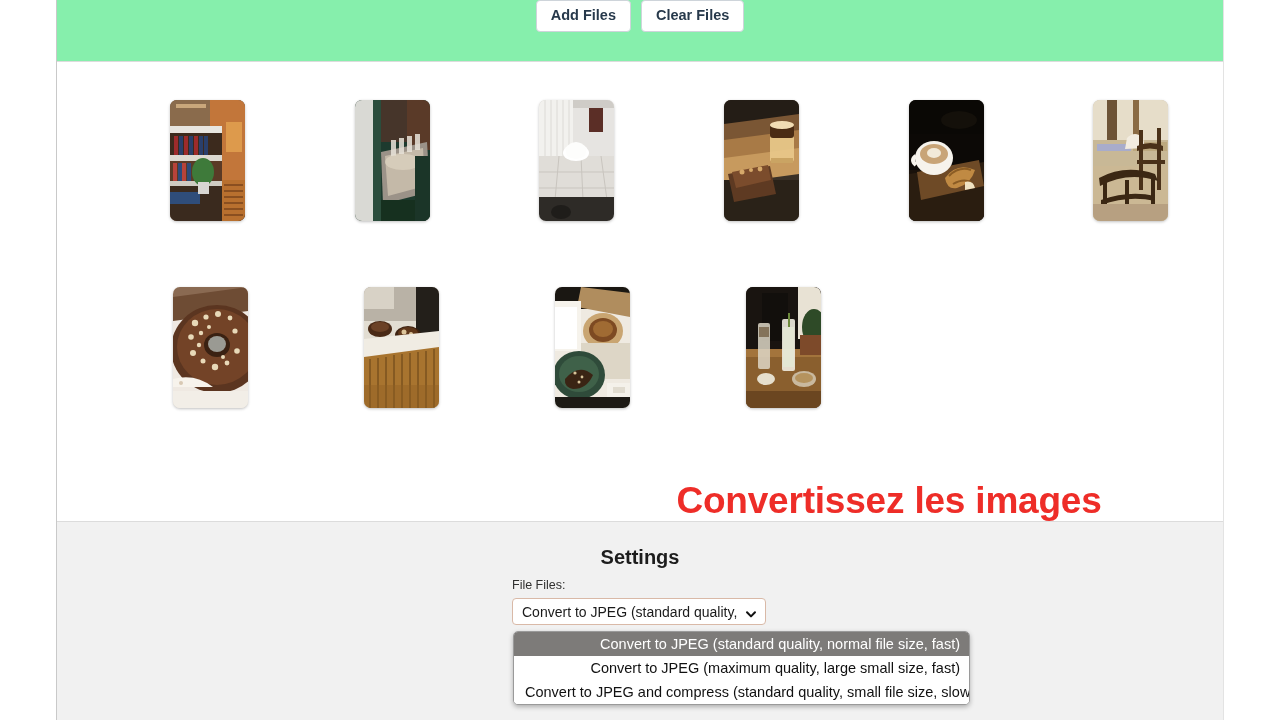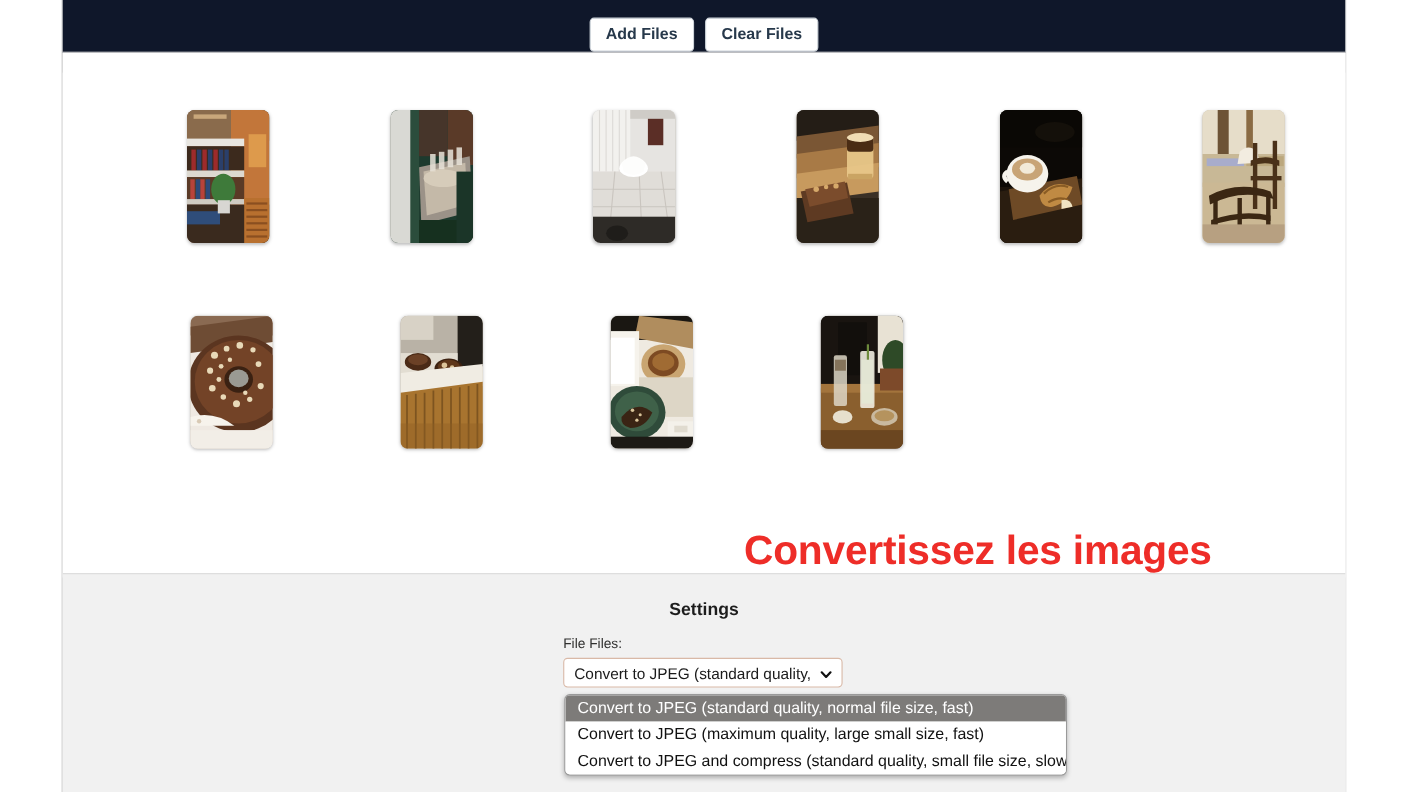--- a/index.html
+++ b/index.html
@@ -31,26 +31,26 @@
     border-right: 1px solid #e3e3e3;
     box-sizing: border-box;
   }
 
   
   .toolbar {
     position: absolute;
     left: 0;
     top: 0;
     width: 100%;
-    height: 48px;
-    background: #0f172a;
+    height: 62px;
+    background: #86efac;
     border-bottom: 1px solid #dcdcdc;
     box-sizing: border-box;
     display: flex;
-    align-items: flex-end;
+    align-items: flex-start;
     justify-content: center;
     gap: 10px;
   }
 
   .tb-button {
     background: #ffffff;
     border: 1px solid #ced4da;
     border-radius: 4px;
     color: #27394b;
     font-size: 14.5px;
@@ -131,21 +131,21 @@
     border-top: 1px solid #dcdcdc;
     box-sizing: border-box;
   }
 
   .settings-title {
     position: absolute;
     left: 0;
     top: 24px;
     width: 100%;
     text-align: center;
-    font-size: 16px;
+    font-size: 20px;
     font-weight: bold;
     color: #1d1d1d;
   }
 
   .field-wrap {
     position: absolute;
     left: 455px;
     top: 56px;
     width: 256px;
   }
@@ -202,20 +202,21 @@
   
 
   .dd-option {
     font-size: 14.5px;
     color: #111111;
     padding: 2px 9px 2px 11px;
     line-height: 1.38;
     white-space: nowrap;
     cursor: default;
     background: #ffffff;
+    text-align: right;
   }
   .dd-option.selected {
     background: #7d7b79;
     color: #ffffff;
   }
 </style>
 </head>
 <body>
 
 <div id="app">

